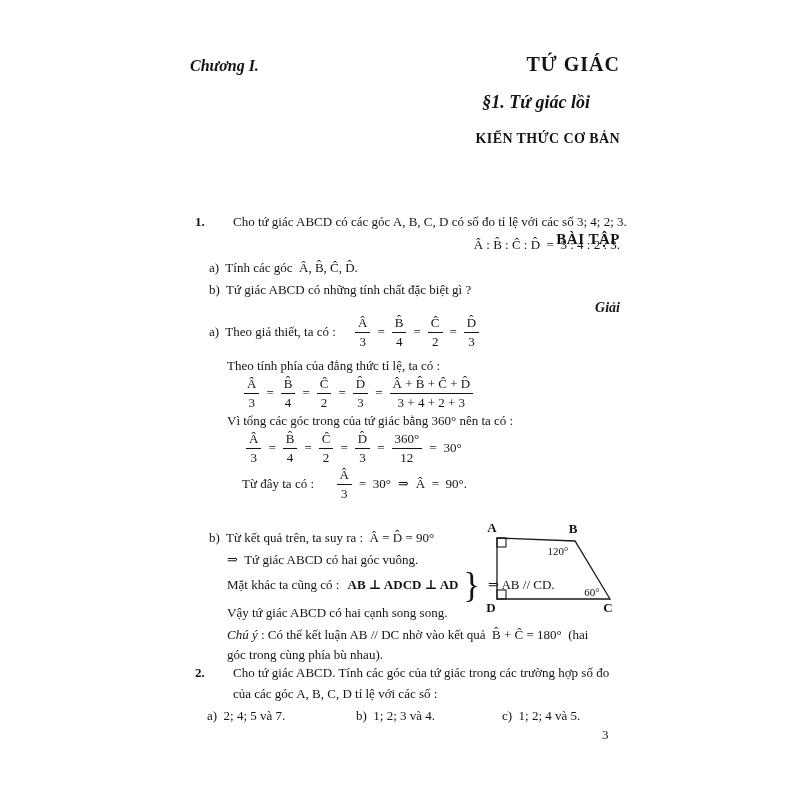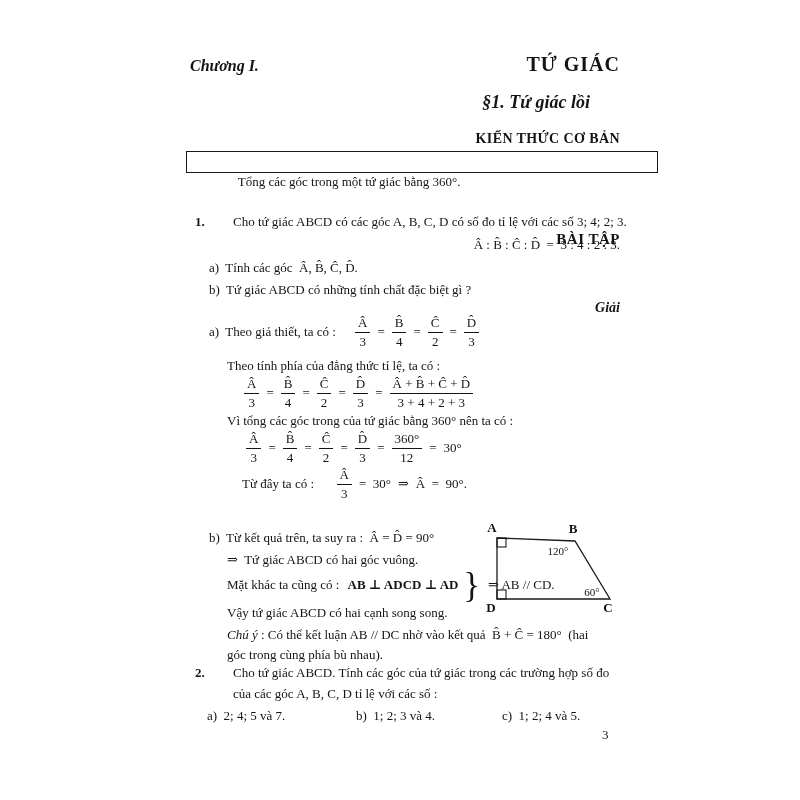--- a/index.html
+++ b/index.html
@@ -36,23 +36,20 @@
 </head>
 <body>
 
 <div class="page">
 
   <div class="abs chapter-label" style="left:190px;top:57px;">Chương I.</div>
   <div class="center-col chapter-title" style="top:53px;">TỨ GIÁC</div>
   <div class="center-col section-title" style="top:92px;left:156px;">§1. Tứ giác lồi</div>
   <div class="center-col knowledge-heading" style="top:131px;">KIẾN THỨC CƠ BẢN</div>
 
-  <div class="knowledge-box">
-    <span>Tổng các góc trong một tứ giác bằng 360°.</span>
-  </div>
 
   <div class="center-col exercises-heading" style="top:191px;margin-top:40px;">BÀI TẬP</div>
 
   <div class="abs line bold" style="left:195px;top:213px;">1.</div>
   <div class="abs line" style="left:233px;top:213px;">Cho tứ giác ABCD có các góc A, B, C, D có số đo tỉ lệ với các số 3; 4; 2; 3.</div>
   <div class="center-col line" style="top:236px;">Â : B̂ : Ĉ : D̂  =  3 : 4 : 2 : 3.</div>
   <div class="abs line" style="left:209px;top:259px;">a)  Tính các góc  Â, B̂, Ĉ, D̂.</div>
   <div class="abs line" style="left:209px;top:281px;">b)  Tứ giác ABCD có những tính chất đặc biệt gì ?</div>
 
   <div class="center-col line bold italic" style="top:299px;font-size:14px;">Giải</div>

